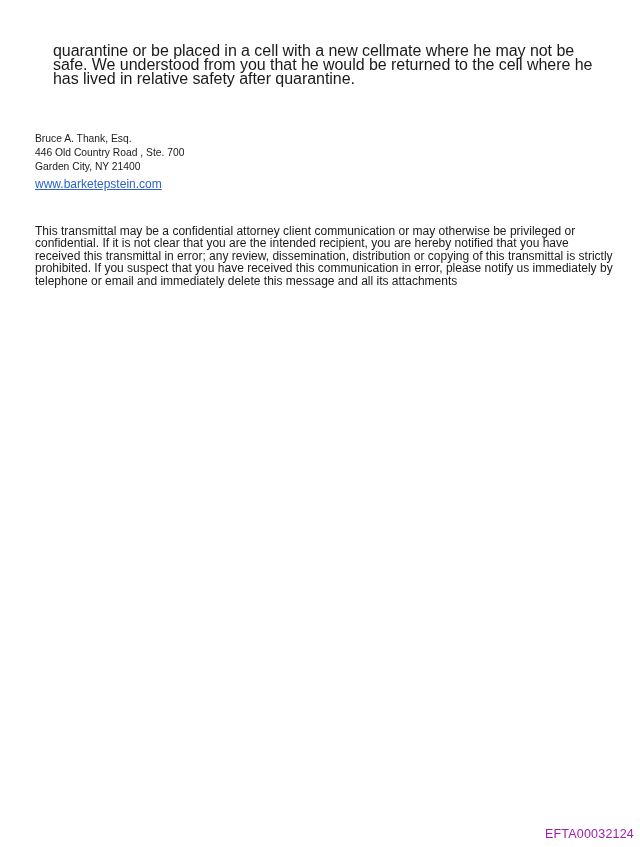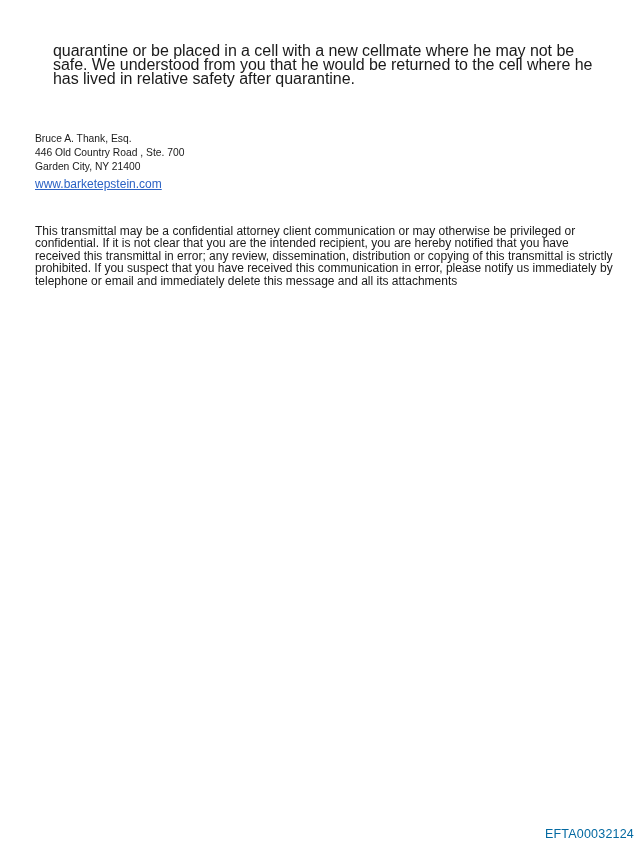--- a/index.html
+++ b/index.html
@@ -52,21 +52,21 @@
       line-height: 12.4px;
       margin: 0;
       color: #1a1a1a;
     }
     .doc-id {
       position: absolute;
       right: 6px;
       bottom: 6px;
       font-family: "Liberation Sans", sans-serif;
       font-size: 12.5px;
-      color: #0369a1;
+      color: #a21caf;
       letter-spacing: 0.2px;
     }
   </style>
 </head>
 <body>
 
 <div class="page">
   <p class="para">quarantine or be placed in a cell with a new cellmate where he may not be safe.  We understood from you that he would be returned to the cell where he has lived in relative safety after quarantine.</p>
   <div class="para-gap"></div>
   <div class="para-gap"></div>

